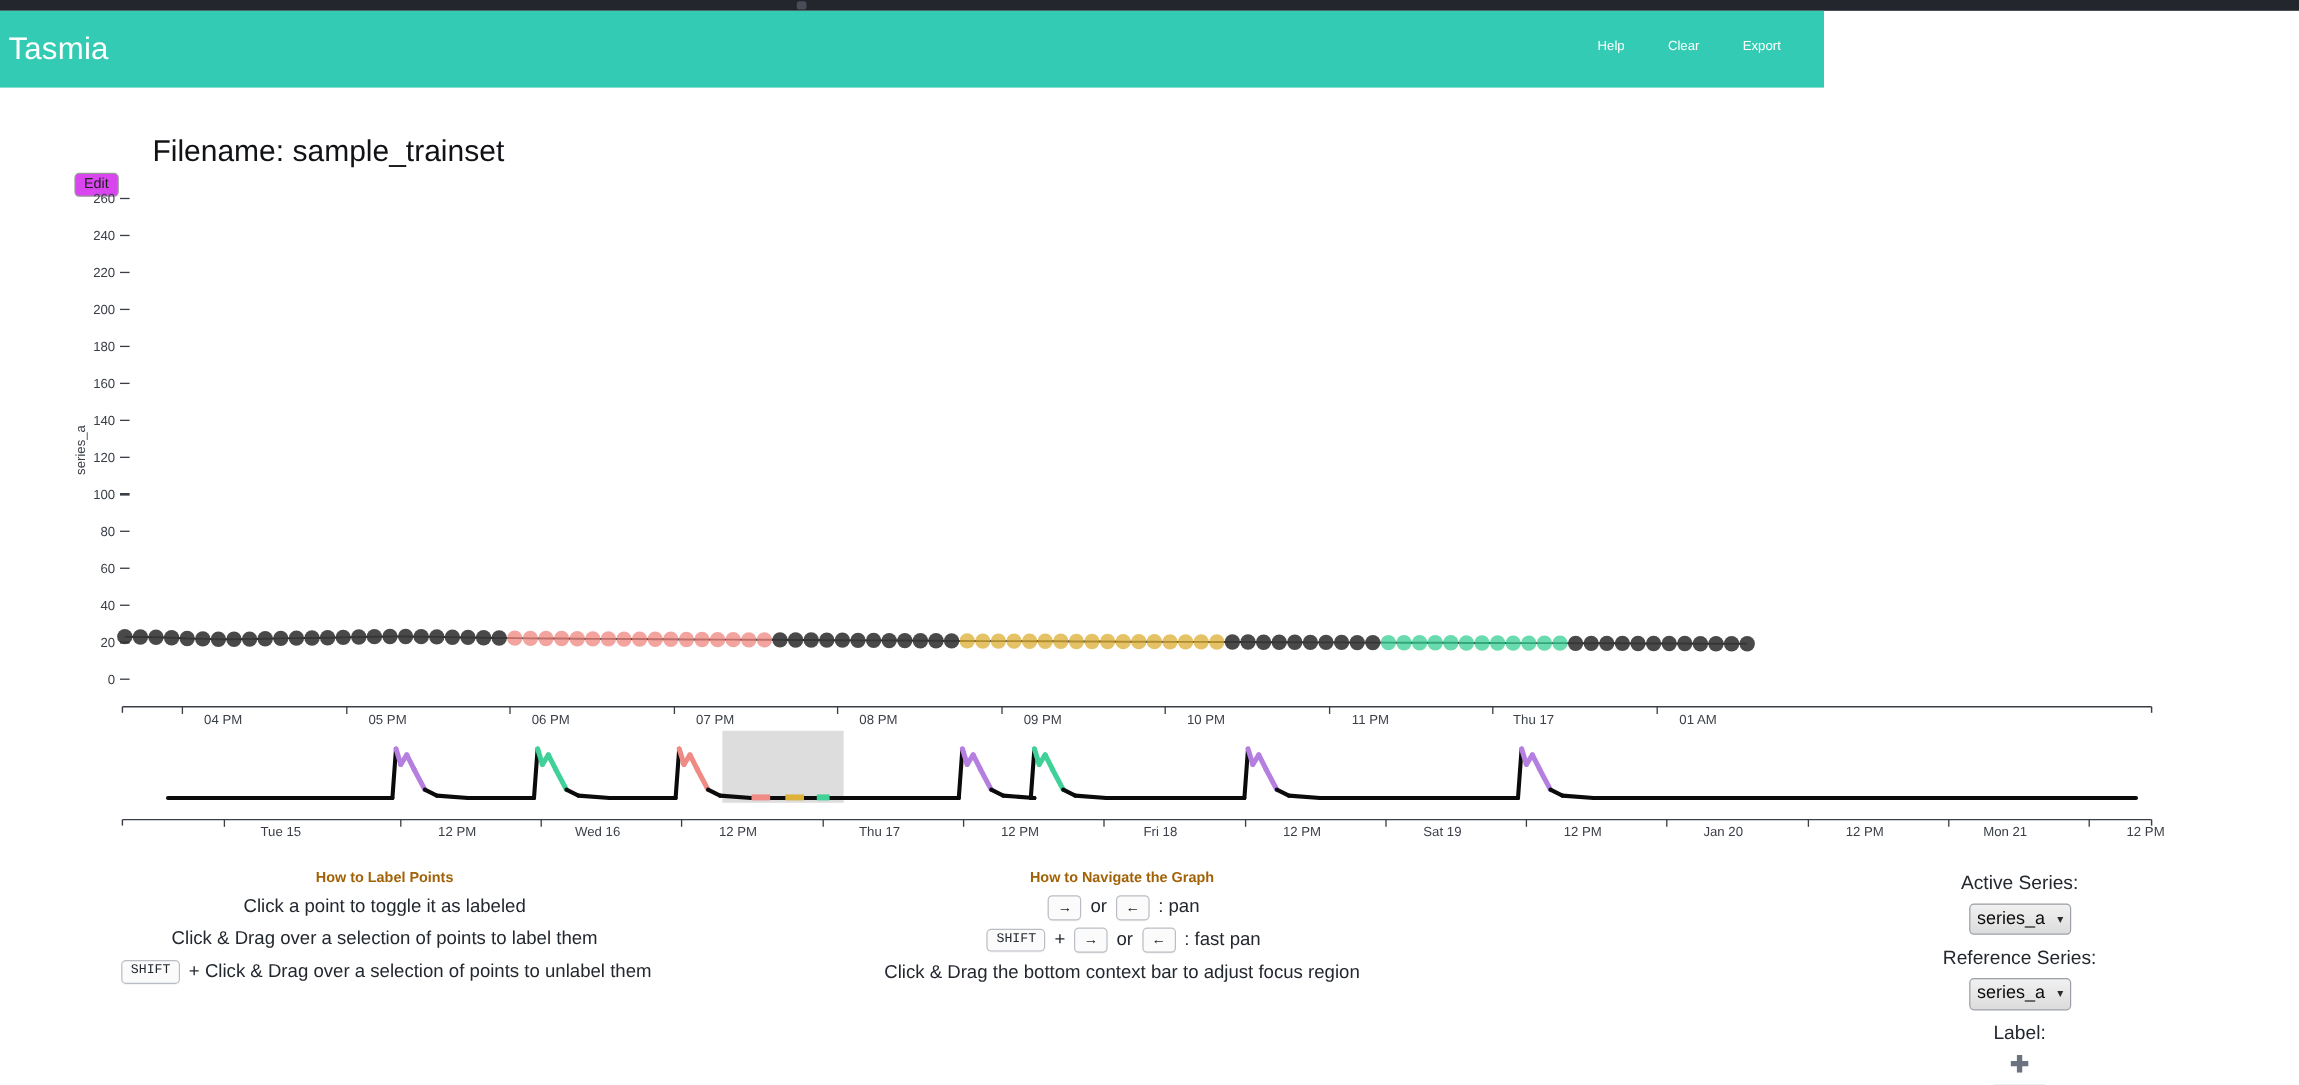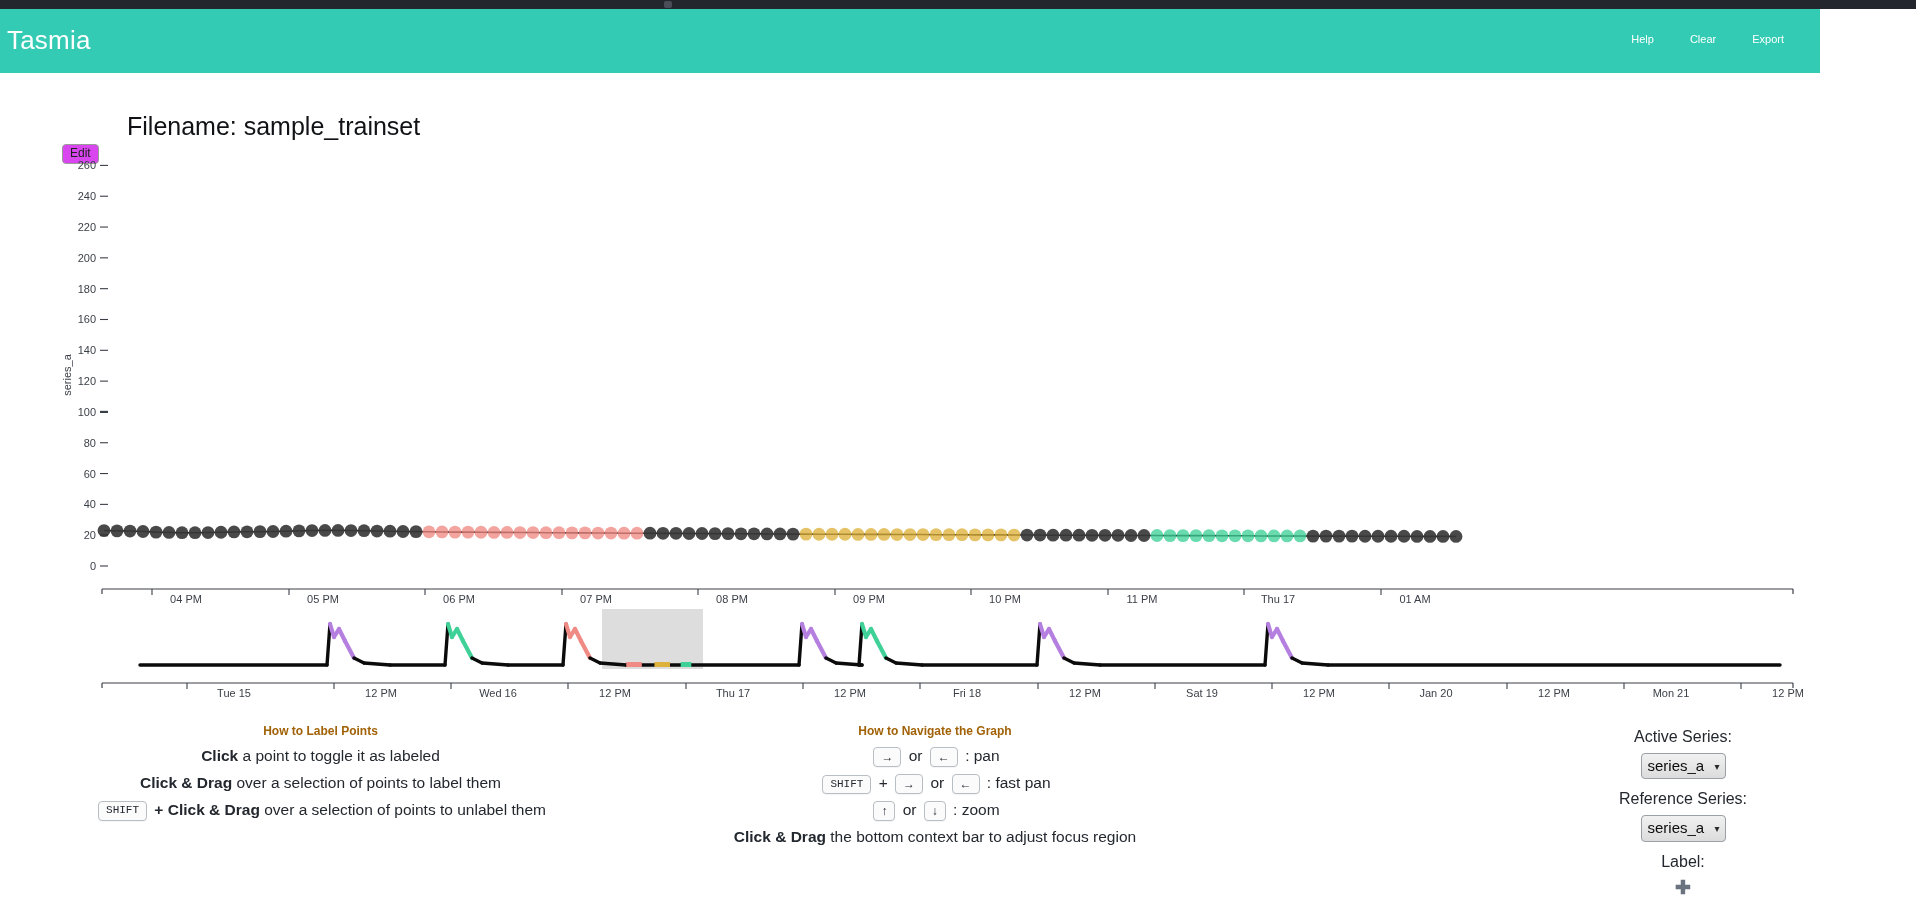--- a/index.html
+++ b/index.html
@@ -17,21 +17,21 @@
     position: absolute; left: 0; top: 0; width: 1916px; height: 9px;
     background: #24262e;
   }
   .top-strip-dot {
     position: absolute; left: 664px; top: 1px; width: 8px; height: 7px;
     background: #4a4d57; border-radius: 2px;
   }
 
   
   .navbar {
-    position: absolute; left: 0; top: 9px; width: 1820px; height: 64px;
+    position: absolute; left: 0; top: 9px; width: 1520px; height: 64px;
     background: #33cbb3;
   }
   .brand {
     position: absolute; left: 7px; top: 16px;
     font-size: 26px; color: #ffffff; letter-spacing: 0.2px;
     font-weight: 400;
   }
   .nav-links {
     position: absolute; right: 18px; top: 24px;
     display: flex; gap: 0px; align-items: center;
@@ -90,21 +90,21 @@
     text-align: center;
   }
   .help-title {
     font-size: 12px; font-weight: bold; color: #a16207;
     margin-bottom: 8px; line-height: 1.1;
   }
   .help-line {
     font-size: 15.5px; color: #23282f; margin-bottom: 6px;
     line-height: 1.35; white-space: nowrap;
   }
-  .help-line b { font-weight: bold; margin-top: 44px; }
+  .help-line b { font-weight: normal; margin-top: 44px; }
   .key {
     display: inline-block;
     font-family: "Liberation Mono", monospace;
     font-size: 11px;
     border: 1px solid #b9bdc4; border-radius: 4px;
     background: #fbfbfc; color: #23282f;
     padding: 2px 7px; margin: 0 3px;
     vertical-align: middle; line-height: 1.2;
     box-shadow: 0 1px 0 rgba(0,0,0,0.04);
   }
@@ -461,26 +461,20 @@
       </div>
       <div class="help-line">
         <span class="key">SHIFT</span>
         <span>+</span>
         <span class="key arrow">→</span>
         <span>or</span>
         <span class="key arrow">←</span>
         <span>: fast pan</span>
       </div>
       <div class="help-line">
-        <span class="key arrow">↑</span>
-        <span>or</span>
-        <span class="key arrow">↓</span>
-        <span>: zoom</span>
-      </div>
-      <div class="help-line">
         <b>Click &amp; Drag</b><span> the bottom context bar to adjust focus region</span>
       </div>
     </div>
   </div>
 
   <div class="controls">
     <div class="ctrl-row">
       <span class="ctrl-label">Active Series:</span>
       <span class="sel-wrap">
         <select class="ctrl-select">

